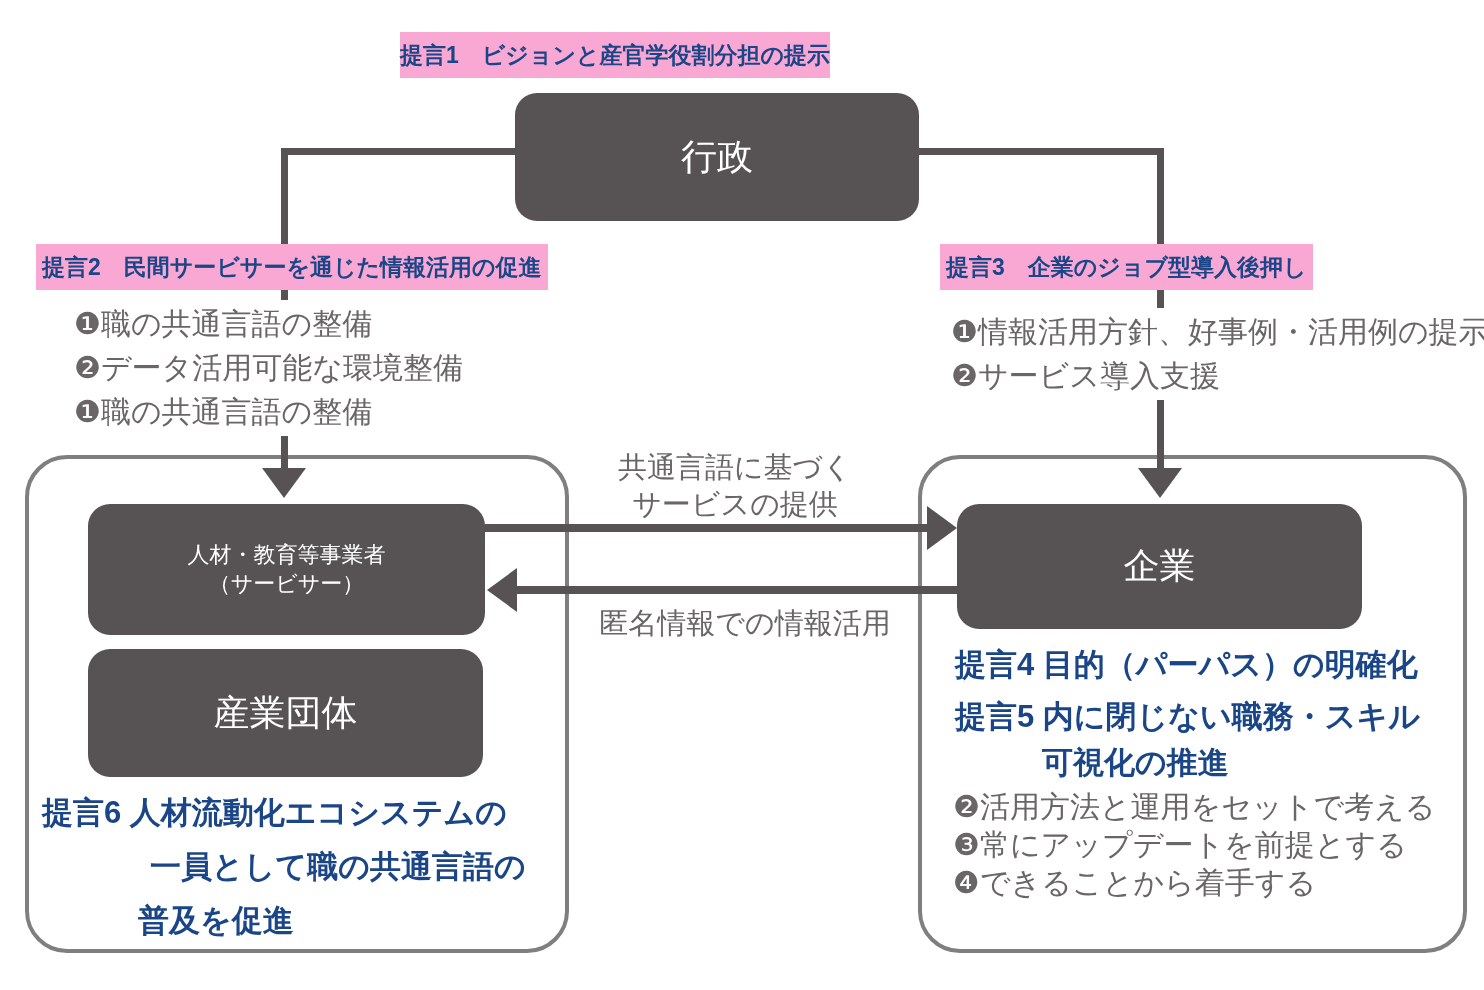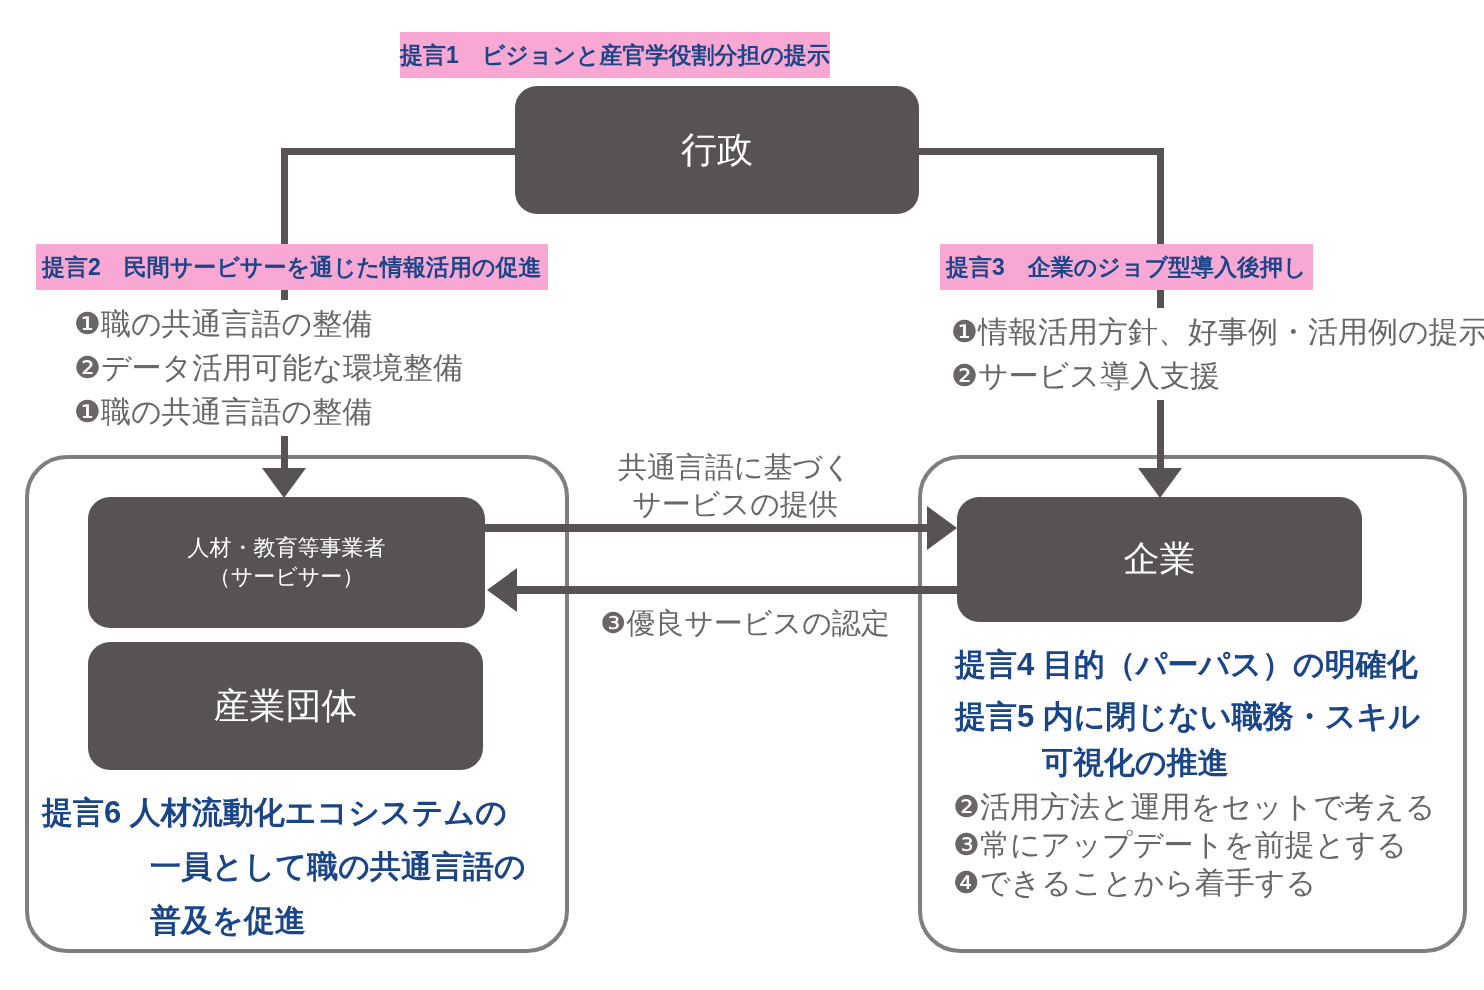--- a/index.html
+++ b/index.html
@@ -24,21 +24,21 @@
     white-space:nowrap;line-height:42px;z-index:2;
   }
   .bullet-block{
     background:#fff;z-index:2;color:var(--text-gray);
     font-size:30px;white-space:nowrap;padding:2px 6px;
   }
   .bullet-block .row{line-height:44px;}
   .darkbox{
     background:var(--box-gray);border-radius:22px;color:#fff;
     display:flex;flex-direction:column;align-items:center;justify-content:center;
-    text-align:center;z-index:2;line-height:1.3;
+    text-align:center;z-index:2;line-height:1.3;margin-top:7px;
   }
   .container-outline{
     border:4px solid var(--border-gray);border-radius:42px;
     background:transparent;z-index:0;
   }
   .line{background:var(--box-gray);z-index:1;}
   .flow-line{background:var(--box-gray);z-index:3;}
   .arrowhead{width:0;height:0;z-index:3;}
   .ah-down{border-left:22px solid transparent;border-right:22px solid transparent;border-top:30px solid var(--box-gray);}
   .ah-right{border-top:22px solid transparent;border-bottom:22px solid transparent;border-left:30px solid var(--box-gray);}
@@ -84,21 +84,21 @@
   <span>人材・教育等事業者</span>
   <span>（サービサー）</span>
 </div>
 
 <div class="abs darkbox" style="left:88px;top:642px;width:395px;height:128px;font-size:36px;">
   <span>産業団体</span>
 </div>
 
 <div class="abs proposal-blue" style="left:42px;top:792px;">提言6 人材流動化エコシステムの</div>
 <div class="abs proposal-blue" style="left:150px;top:846px;">一員として職の共通言語の</div>
-<div class="abs proposal-blue" style="left:150px;top:900px;">普及を促進</div>
+<div class="abs proposal-blue" style="left:138px;top:900px;">普及を促進</div>
 
 <div class="abs container-outline" style="left:918px;top:455px;width:541px;height:490px;"></div>
 
 <div class="abs darkbox" style="left:957px;top:497px;width:405px;height:125px;font-size:36px;">
   <span>企業</span>
 </div>
 
 <div class="abs proposal-blue" style="left:955px;top:644px;">提言4 目的（パーパス）の明確化</div>
 <div class="abs proposal-blue" style="left:955px;top:696px;">提言5 内に閉じない職務・スキル</div>
 <div class="abs proposal-blue" style="left:1042px;top:742px;">可視化の推進</div>
@@ -109,13 +109,13 @@
   <div style="line-height:38px;">❹できることから着手する</div>
 </div>
 
 <div class="abs flow-line" style="left:485px;top:524px;width:442px;height:8px;"></div>
 <div class="abs arrowhead ah-right" style="left:927px;top:506px;"></div>
 <div class="abs flow-label" style="left:610px;top:450px;width:250px;">共通言語に基づく</div>
 <div class="abs flow-label" style="left:610px;top:487px;width:250px;">サービスの提供</div>
 
 <div class="abs flow-line" style="left:517px;top:586px;width:440px;height:8px;"></div>
 <div class="abs arrowhead ah-left" style="left:487px;top:568px;"></div>
-<div class="abs flow-label" style="left:595px;top:606px;width:300px;">❸優良サービスの認定</div>
+<div class="abs flow-label" style="left:595px;top:606px;width:300px;">匿名情報での情報活用</div>
 
 </body></html>

